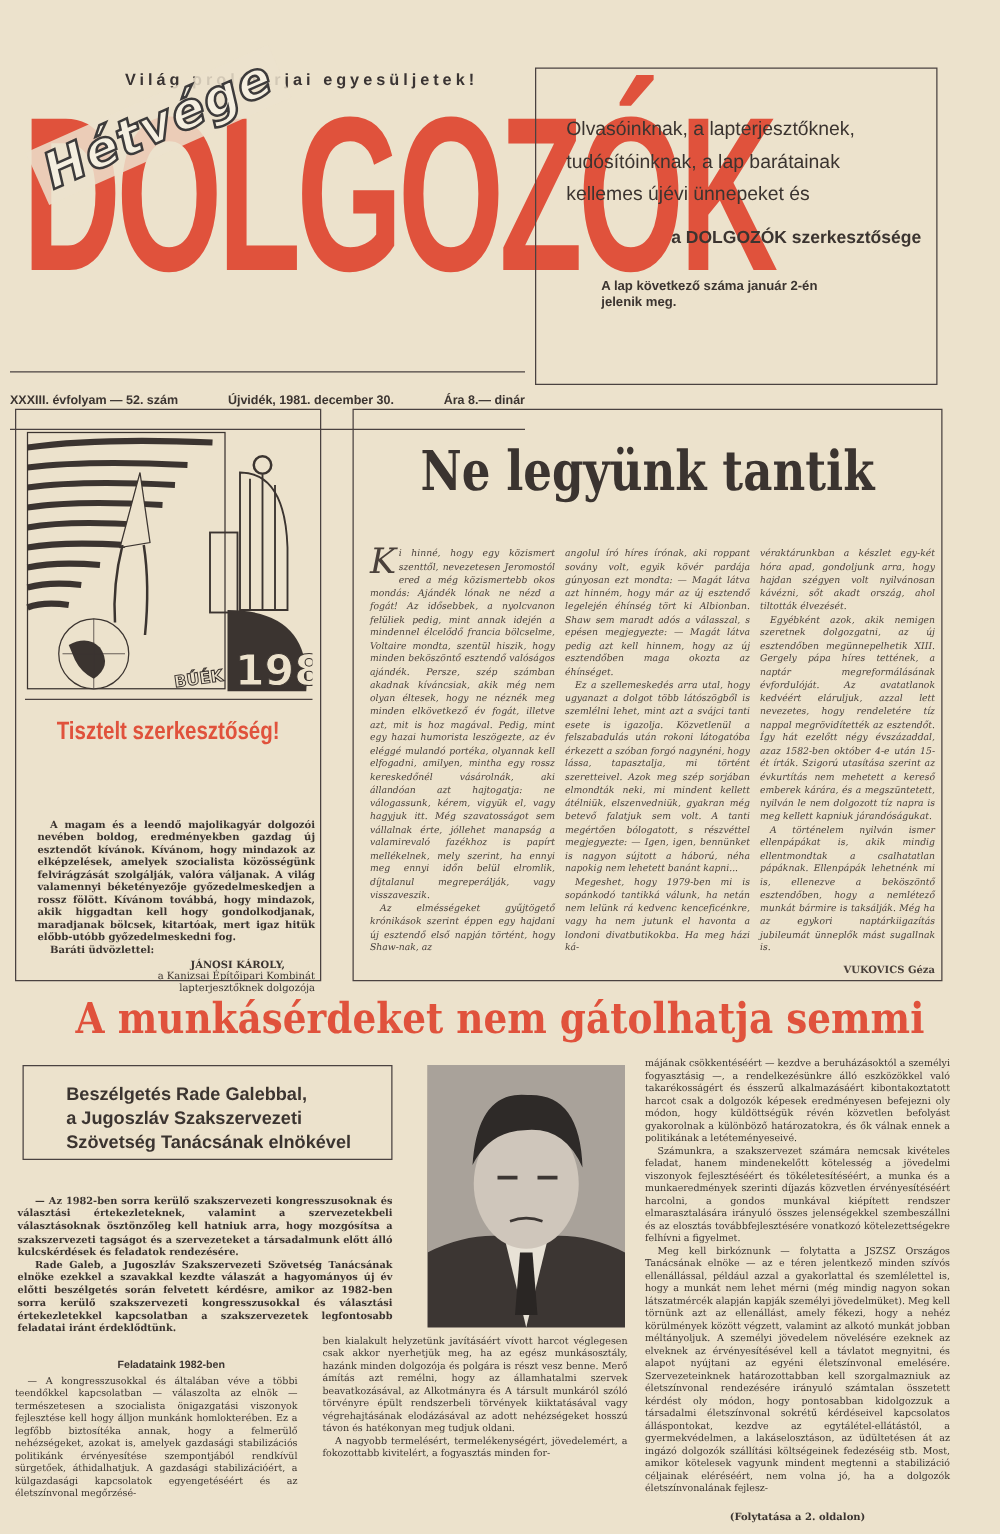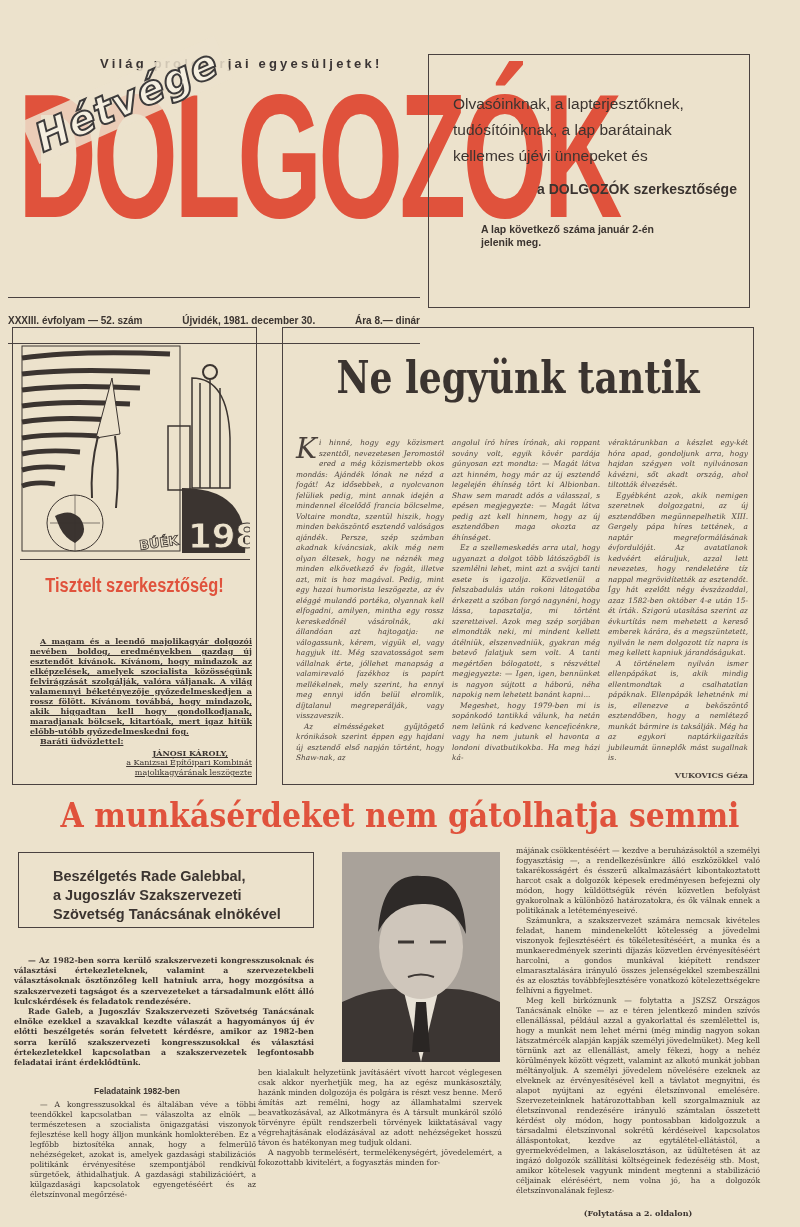--- a/index.html
+++ b/index.html
@@ -57,22 +57,22 @@
   .cartoon {
     left: 20px; top: 338px; width: 230px; height: 222px;
     border-bottom: 1.5px solid #4a4240;
   }
   .letter-title {
     left: 12px; top: 574px; width: 245px; text-align: center;
     font-family: "Liberation Sans", sans-serif; font-weight: bold;
     font-size: 20px; color: #e0523c; transform: scaleX(0.82);
   }
   .letter-body {
-    left: 30px; top: 636px; width: 222px;
-    font-size: 8px; line-height: 10px; font-weight: bold; text-align: justify; color: #3b3430; text-decoration: underline;
+    left: 30px; top: 654px; width: 222px;
+    font-size: 8px; line-height: 10px; font-weight: bold; text-align: justify; color: #3b3430;
   }
   .letter-body p { text-indent: 10px; }
   .letter-sig { text-align: right; margin-top: 2px; font-weight: normal; }
   .letter-sig .name { font-weight: bold; margin-right: 24px; }
 
   .tantik-box {
     left: 282px; top: 327px; width: 472px; height: 458px;
     border: 1px solid #4a4240;
   }
   .tantik-title {
@@ -175,21 +175,21 @@
     <text x="120" y="212" font-family="DejaVu Sans, sans-serif" font-weight="bold" font-size="13" fill="#ece2cc" stroke="#3b3430" stroke-width="0.8" transform="rotate(-8 120 212)">BÚÉK</text>
   </svg>
 </div>
 <div class="abs letter-title">Tisztelt szerkesztőség!</div>
 <div class="abs letter-body">
   <p>A magam és a leendő majolikagyár dolgozói nevében boldog, eredményekben gazdag új esztendőt kívánok. Kívánom, hogy mindazok az elképzelések, amelyek szocialista közösségünk felvirágzását szolgálják, valóra váljanak. A világ valamennyi béketényezője győzedelmeskedjen a rossz fölött. Kívánom továbbá, hogy mindazok, akik higgadtan kell hogy gondolkodjanak, maradjanak bölcsek, kitartóak, mert igaz hitük előbb-utóbb győzedelmeskedni fog.</p>
   <p>Baráti üdvözlettel:</p>
   <div class="letter-sig">
     <div class="name">JÁNOSI KÁROLY,</div>
     <div>a Kanizsai Építőipari Kombinát</div>
-    <div>majolikagyárának leszögezte</div>
+    <div>lapterjesztőknek dolgozója</div>
   </div>
 </div>
 
 <div class="abs tantik-box"></div>
 <div class="abs tantik-title">Ne legyünk tantik</div>
 
 <div class="abs col" style="left:296px; top:438px; width:148px;">
   <p style="text-indent:0"><span class="drop">K</span><span>i hinné, hogy egy közismert szenttől, nevezetesen Jeromostól ered a még közismertebb okos mondás: Ajándék lónak ne nézd a fogát! Az idősebbek, a nyolcvanon felüliek pedig, mint annak idején a mindennel élcelődő francia bölcselme, Voltaire mondta, szentül hiszik, hogy minden beköszöntő esztendő valóságos ajándék. Persze, szép számban akadnak kíváncsiak, akik még nem olyan éltesek, hogy ne néznék meg minden elkövetkező év fogát, illetve azt, mit is hoz magával. Pedig, mint egy hazai humorista leszögezte, az év eléggé mulandó portéka, olyannak kell elfogadni, amilyen, mintha egy rossz kereskedőnél vásárolnák, aki állandóan azt hajtogatja: ne válogassunk, kérem, vigyük el, vagy hagyjuk itt. Még szavatosságot sem vállalnak érte, jóllehet manapság a valamirevaló fazékhoz is papírt mellékelnek, mely szerint, ha ennyi meg ennyi időn belül elromlik, díjtalanul megreperálják, vagy visszaveszik.</span></p>
   <p>Az elmésségeket gyűjtögető krónikások szerint éppen egy hajdani új esztendő első napján történt, hogy Shaw-nak, az</p>
 </div>
@@ -226,21 +226,21 @@
   </svg>
 </div>
 
 <div class="abs intro">
   <p>— Az 1982-ben sorra kerülő szakszervezeti kongresszusoknak és választási értekezleteknek, valamint a szervezetekbeli választásoknak ösztönzőleg kell hatniuk arra, hogy mozgósítsa a szakszervezeti tagságot és a szervezeteket a társadalmunk előtt álló kulcskérdések és feladatok rendezésére.</p>
   <p>Rade Galeb, a Jugoszláv Szakszervezeti Szövetség Tanácsának elnöke ezekkel a szavakkal kezdte válaszát a hagyományos új év előtti beszélgetés során felvetett kérdésre, amikor az 1982-ben sorra kerülő szakszervezeti kongresszusokkal és választási értekezletekkel kapcsolatban a szakszervezetek legfontosabb feladatai iránt érdeklődtünk.</p>
 </div>
 
 <div class="abs sub">Feladataink 1982-ben</div>
 
-<div class="abs body2" style="left:30px; top:1100px; width:226px;">
+<div class="abs body2" style="left:12px; top:1100px; width:226px;">
   <p>— A kongresszusokkal és általában véve a többi teendőkkel kapcsolatban — válaszolta az elnök — természetesen a szocialista önigazgatási viszonyok fejlesztése kell hogy álljon munkánk homlokterében. Ez a legfőbb biztosítéka annak, hogy a felmerülő nehézségeket, azokat is, amelyek gazdasági stabilizációs politikánk érvényesítése szempontjából rendkívül sürgetőek, áthidalhatjuk. A gazdasági stabilizációért, a külgazdasági kapcsolatok egyengetéséért és az életszínvonal megőrzésé-</p>
 </div>
 <div class="abs body2" style="left:258px; top:1068px; width:244px;">
   <p style="text-indent:0">ben kialakult helyzetünk javításáért vívott harcot véglegesen csak akkor nyerhetjük meg, ha az egész munkásosztály, hazánk minden dolgozója és polgára is részt vesz benne. Merő ámítás azt remélni, hogy az államhatalmi szervek beavatkozásával, az Alkotmányra és A társult munkáról szóló törvényre épült rendszerbeli törvények kiiktatásával vagy végrehajtásának elodázásával az adott nehézségeket hosszú távon és hatékonyan meg tudjuk oldani.</p>
   <p>A nagyobb termelésért, termelékenységért, jövedelemért, a fokozottabb kivitelért, a fogyasztás minden for-</p>
 </div>
 <div class="abs body2" style="left:516px; top:846px; width:244px;">
   <p style="text-indent:0">májának csökkentéséért — kezdve a beruházásoktól a személyi fogyasztásig —, a rendelkezésünkre álló eszközökkel való takarékosságért és ésszerű alkalmazásáért kibontakoztatott harcot csak a dolgozók képesek eredményesen befejezni oly módon, hogy küldöttségük révén közvetlen befolyást gyakorolnak a különböző határozatokra, és ők válnak ennek a politikának a letéteményeseivé.</p>
   <p>Számunkra, a szakszervezet számára nemcsak kivételes feladat, hanem mindenekelőtt kötelesség a jövedelmi viszonyok fejlesztéséért és tökéletesítéséért, a munka és a munkaeredmények szerinti díjazás közvetlen érvényesítéséért harcolni, a gondos munkával kiépített rendszer elmarasztalására irányuló összes jelenségekkel szembeszállni és az elosztás továbbfejlesztésére vonatkozó kötelezettségekre felhívni a figyelmet.</p>
   <p>Meg kell birkóznunk — folytatta a JSZSZ Országos Tanácsának elnöke — az e téren jelentkező minden szívós ellenállással, például azzal a gyakorlattal és szemlélettel is, hogy a munkát nem lehet mérni (még mindig nagyon sokan látszatmércék alapján kapják személyi jövedelmüket). Meg kell törnünk azt az ellenállást, amely fékezi, hogy a nehéz körülmények között végzett, valamint az alkotó munkát jobban méltányoljuk. A személyi jövedelem növelésére ezeknek az elveknek az érvényesítésével kell a távlatot megnyitni, és alapot nyújtani az egyéni életszínvonal emelésére. Szervezeteinknek határozottabban kell szorgalmazniuk az életszínvonal rendezésére irányuló számtalan összetett kérdést oly módon, hogy pontosabban kidolgozzuk a társadalmi életszínvonal sokrétű kérdéseivel kapcsolatos álláspontokat, kezdve az egytálétel-ellátástól, a gyermekvédelmen, a lakáselosztáson, az üdültetésen át az ingázó dolgozók szállítási költségeinek fedezéséig stb. Most, amikor kötelesek vagyunk mindent megtenni a stabilizáció céljainak eléréséért, nem volna jó, ha a dolgozók életszínvonalának fejlesz-</p>

